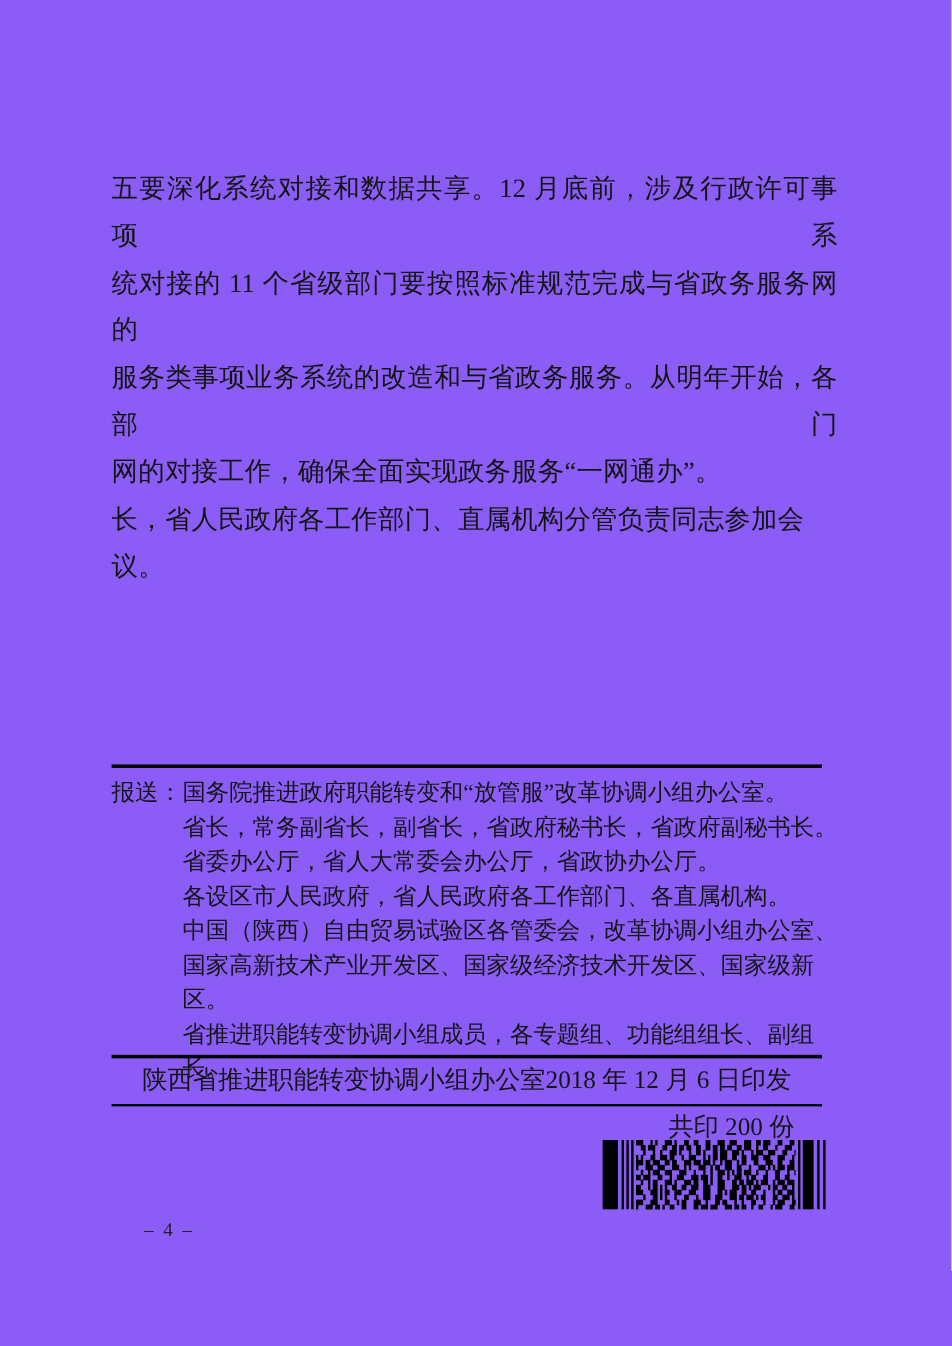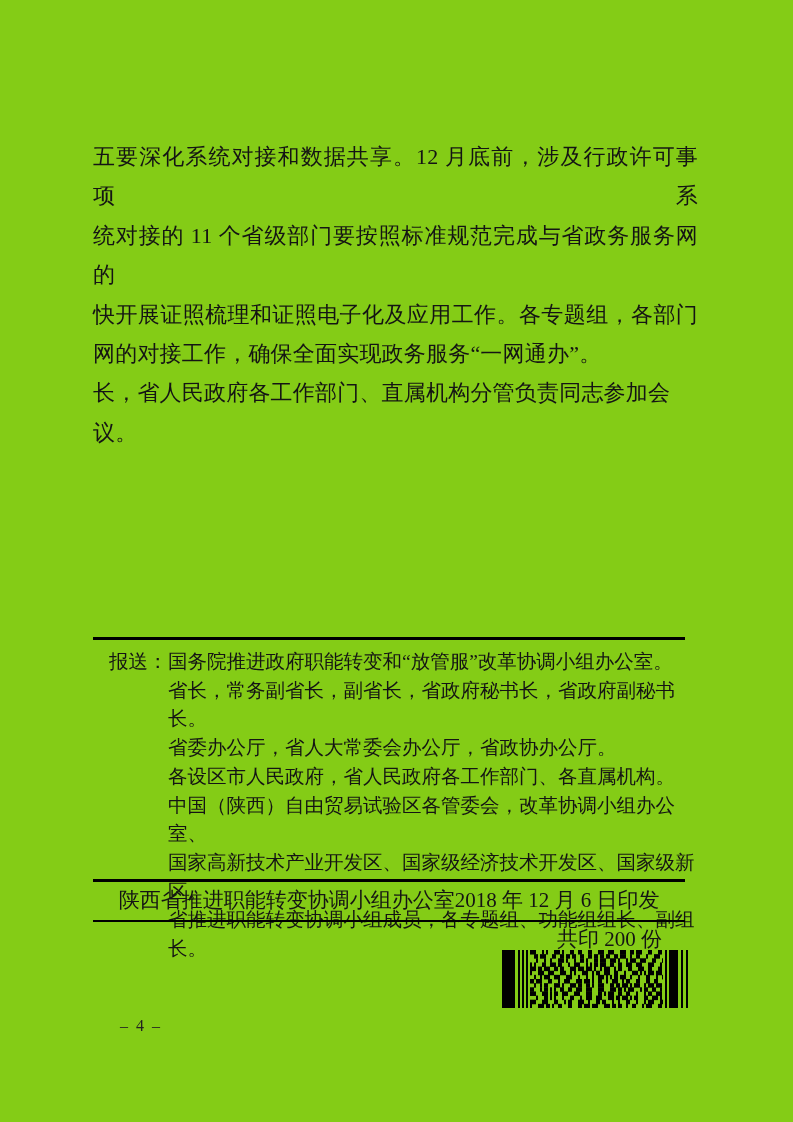--- a/index.html
+++ b/index.html
@@ -1,20 +1,20 @@
 <!DOCTYPE html>
 <html><head>
 <meta charset="utf-8">
 <style>
   html, body { margin: 0; padding: 0; background: #ffffff; }
   .page {
     position: relative;
     width: 793px;
     height: 1122px;
-    background: #84cc16;
+    background: #8b5cf6;
     color: #141414;
     font-family: "Liberation Serif", "DejaVu Serif", serif;
     overflow: hidden;
   }
   
   .main-text {
     position: absolute;
     left: 93px;
     top: 137px;
     width: 605px;
@@ -27,21 +27,21 @@
   .body-line.indent { text-indent: 44px; }
   
   .dist {
     position: absolute;
     left: 93px;
     top: 648px;
     width: 606px;
     font-size: 19.5px;
     line-height: 28.7px;
   }
-  .dist-row { display: flex; margin-left: 16px; }
+  .dist-row { display: flex; }
   .dist-label { flex: 0 0 59px; width: 59px; }
   .dist-text { flex: 1; }
   
   .rule { position: absolute; left: 93px; width: 592px; background: #000; }
   .rule.thick { height: 3px; }
   .rule.thin { height: 2px; }
   .rule-top { top: 637px; }
   .rule-middle { top: 879px; }
   .rule-bottom { top: 920px; }
   
@@ -79,21 +79,21 @@
   }
 </style>
 </head>
 <body>
 
 <div class="page">
 
   <div class="main-text">
     <div class="body-line just">五要深化系统对接和数据共享。12 月底前，涉及行政许可事项系</div>
     <div class="body-line just">统对接的 11 个省级部门要按照标准规范完成与省政务服务网的</div>
-    <div class="body-line just">快开展证照梳理和证照电子化及应用工作。各专题组，各部门</div>
+    <div class="body-line just">服务类事项业务系统的改造和与省政务服务。从明年开始，各部门</div>
     <div class="body-line">网的对接工作，确保全面实现政务服务“一网通办”。</div>
     <div class="body-line">长，省人民政府各工作部门、直属机构分管负责同志参加会议。</div>
   </div>
 
   <div class="rule thick rule-top"></div>
 
   <div class="dist">
     <div class="dist-row">
       <span class="dist-label">报送：</span>
       <span class="dist-text">国务院推进政府职能转变和“放管服”改革协调小组办公室。</span>

